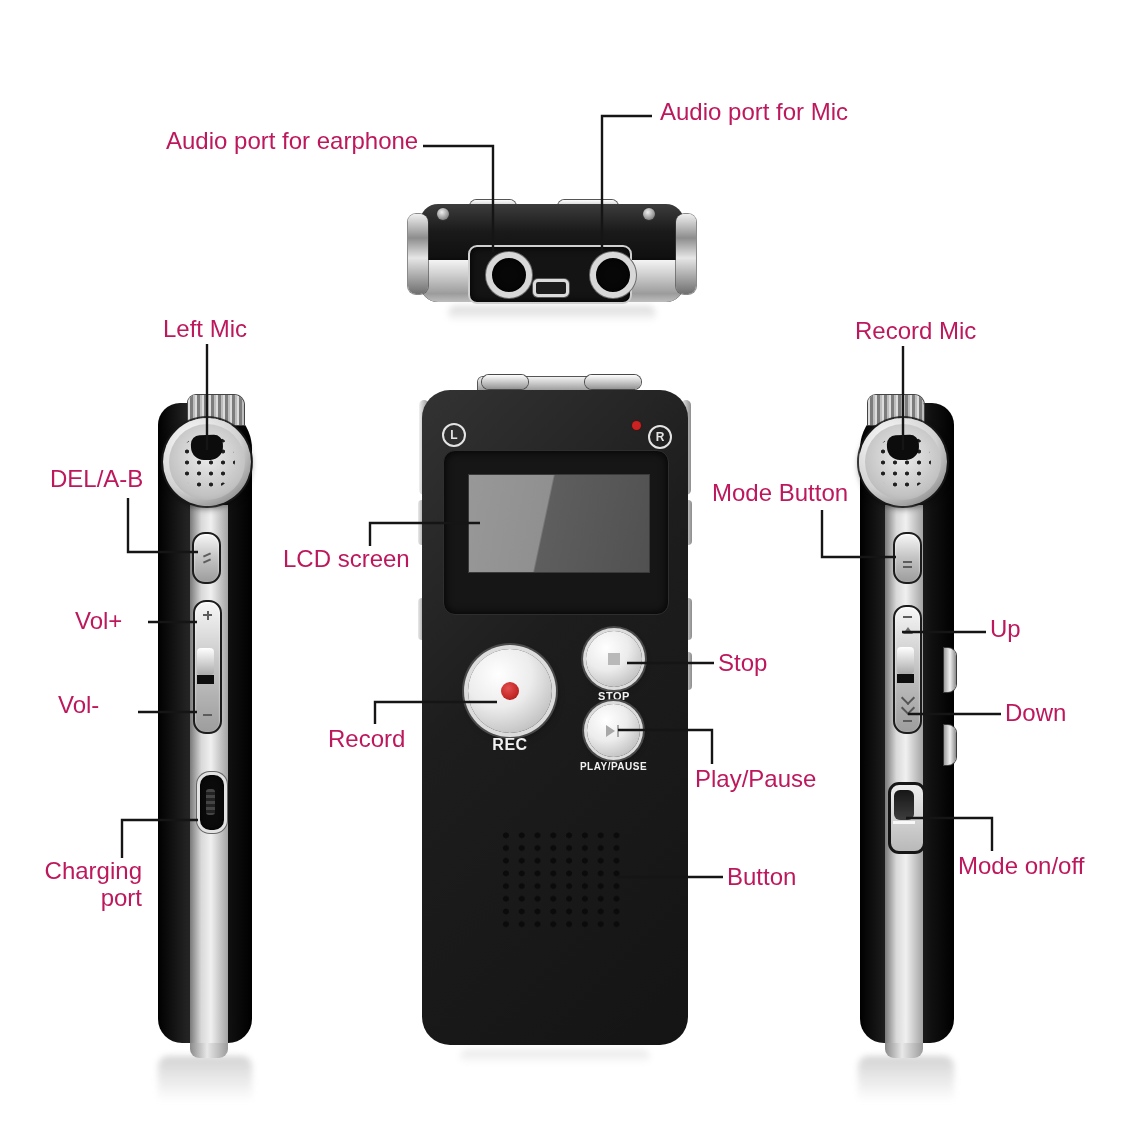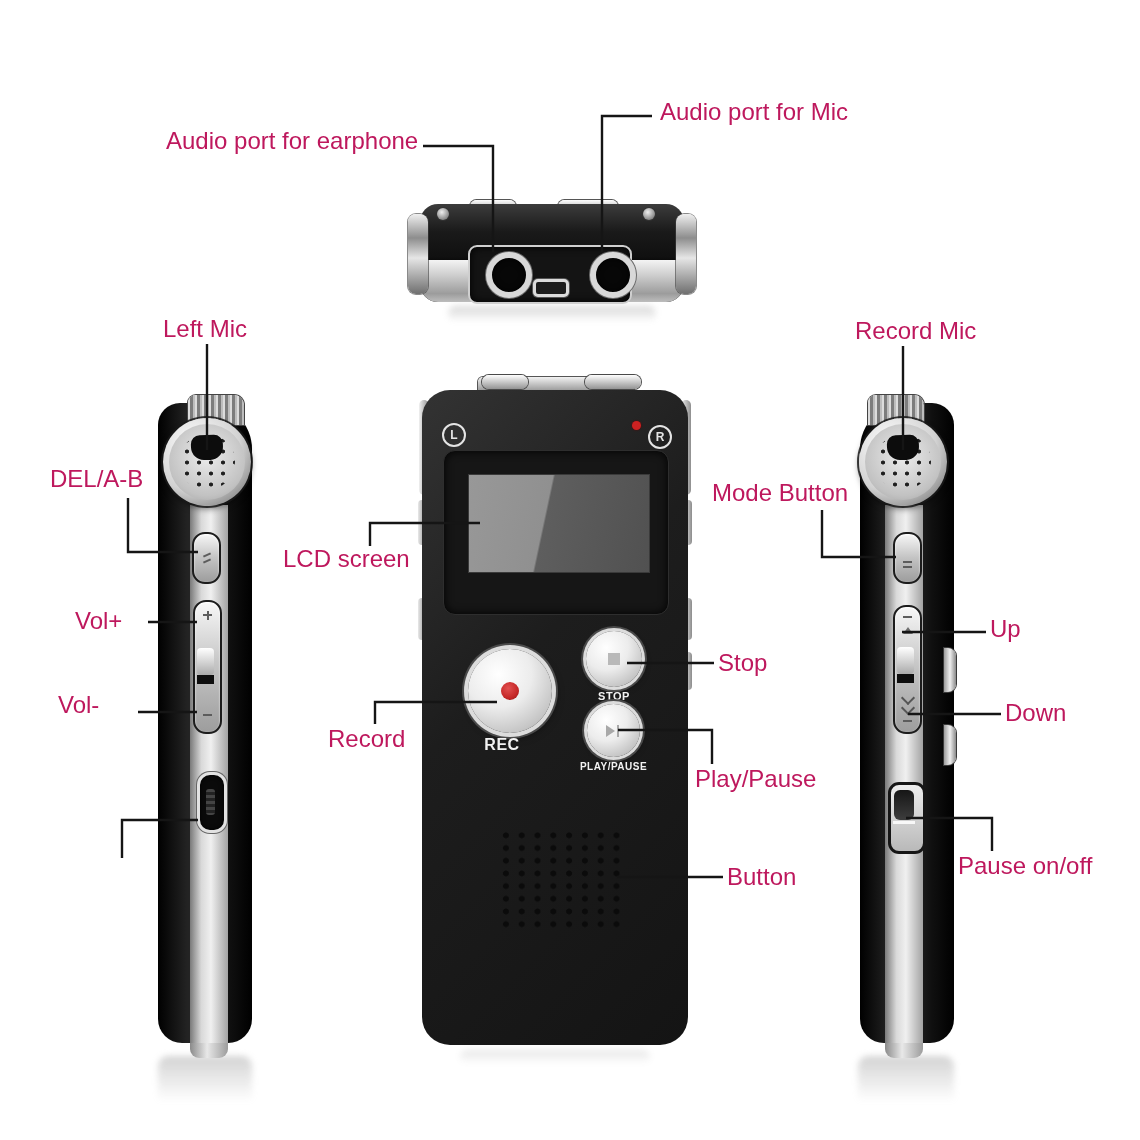--- a/index.html
+++ b/index.html
@@ -187,21 +187,21 @@
     <div class="chan" style="left:226px;top:40px;">
         <span>R</span>
       </div>
     <div class="reddot" style="left:210px;top:36px;"></div>
     <div class="bezel">
       <div class="screen"></div>
     </div>
     <div class="btn-round" style="left:46px;top:264px;width:84px;height:84px;">
       <div class="rec-dot"></div>
     </div>
-    <div class="btn-cap" style="left:38px;top:351px;width:84px;font-size:16px;">REC</div>
+    <div class="btn-cap" style="left:46px;top:351px;width:84px;font-size:16px;">REC</div>
     <div class="btn-round" style="left:164px;top:246px;width:56px;height:56px;box-shadow:0 0 0 3px #dcdcdc,0 0 0 5px #4a4a4a,2px 3px 6px rgba(0,0,0,.5);">
       <div class="stop-sq"></div>
     </div>
     <div class="btn-cap" style="left:164px;top:305px;width:56px;font-size:11px;">STOP</div>
     <div class="btn-round" style="left:165px;top:319px;width:53px;height:53px;box-shadow:0 0 0 3px #dcdcdc,0 0 0 5px #4a4a4a,2px 3px 6px rgba(0,0,0,.5);">
       <div class="play-gl"></div>
       <div class="play-bar" style="margin-left:3px;"></div>
     </div>
     <div class="btn-cap" style="left:139px;top:376px;width:105px;font-size:10px;">PLAY/PAUSE</div>
     <div class="speaker"></div>
@@ -258,24 +258,28 @@
     <polyline points="908,714 1001,714"></polyline>
     <polyline points="906,818 992,818 992,851"></polyline>
   </svg>
 
   <div class="lbl" style="left:166px;top:128px;">Audio port for earphone</div>
   <div class="lbl" style="left:660px;top:99px;">Audio port for Mic</div>
   <div class="lbl" style="left:163px;top:316px;">Left Mic</div>
   <div class="lbl" style="left:50px;top:466px;">DEL/A-B</div>
   <div class="lbl" style="left:75px;top:608px;">Vol+</div>
   <div class="lbl" style="left:58px;top:692px;">Vol-</div>
+  <div class="lbl two" style="left:38px;top:858px;width:104px;">
+    <span style="display:block;">Charging</span>
+    <span style="display:block;">port</span>
+  </div>
   <div class="lbl" style="left:283px;top:546px;">LCD screen</div>
   <div class="lbl" style="left:328px;top:726px;text-align:center;">Record</div>
   <div class="lbl" style="left:718px;top:650px;">Stop</div>
   <div class="lbl" style="left:695px;top:766px;">Play/Pause</div>
   <div class="lbl" style="left:727px;top:864px;">Button</div>
   <div class="lbl" style="left:855px;top:318px;">Record Mic</div>
   <div class="lbl" style="left:712px;top:480px;">Mode Button</div>
   <div class="lbl" style="left:990px;top:616px;">Up</div>
   <div class="lbl" style="left:1005px;top:700px;">Down</div>
-  <div class="lbl" style="left:958px;top:853px;">Pause on/off</div>
+  <div class="lbl" style="left:958px;top:853px;">Mode on/off</div>
 
 </div>
 
 </body></html>

